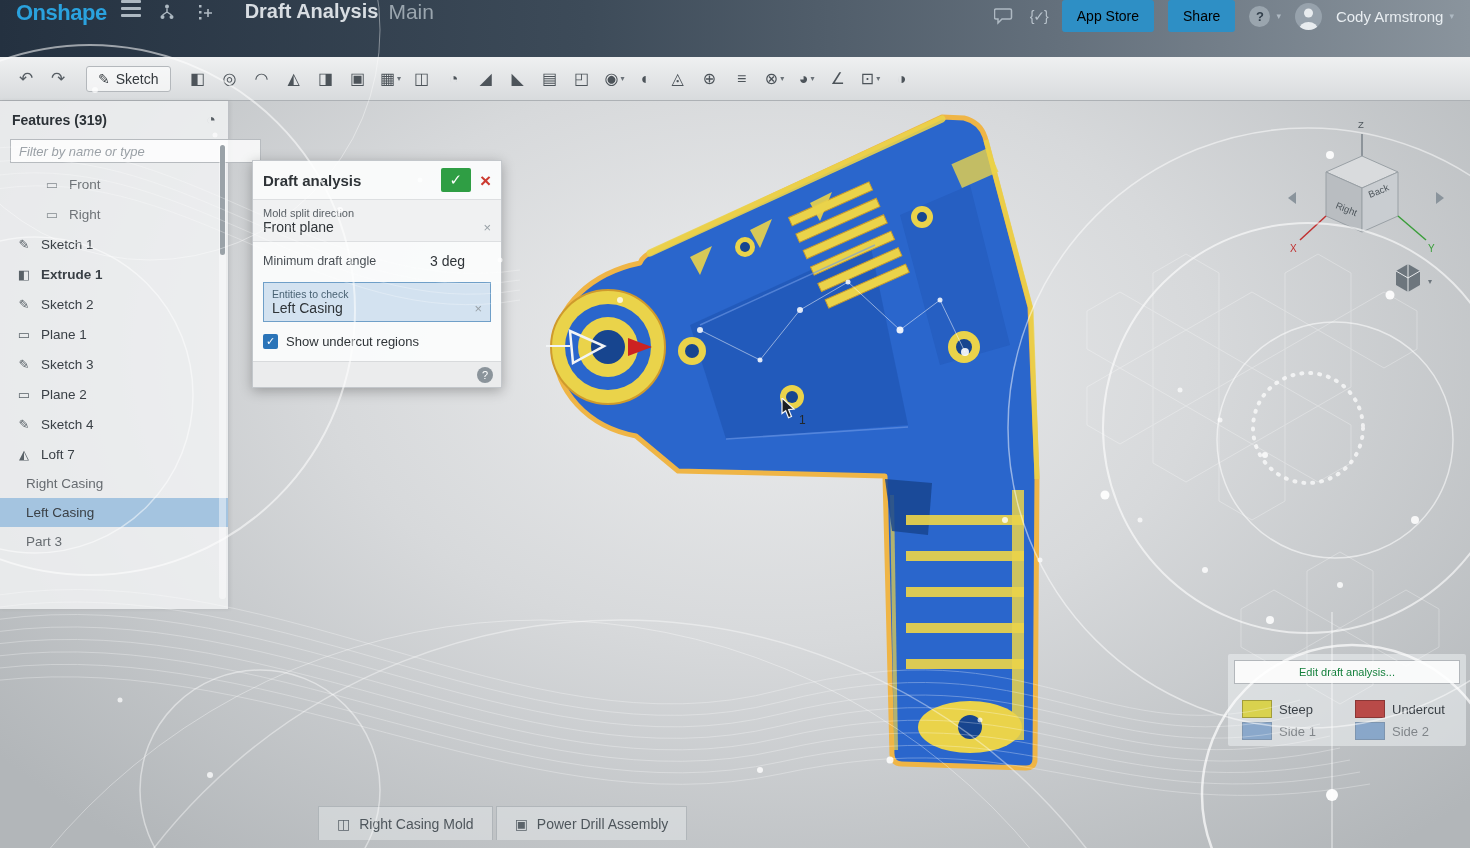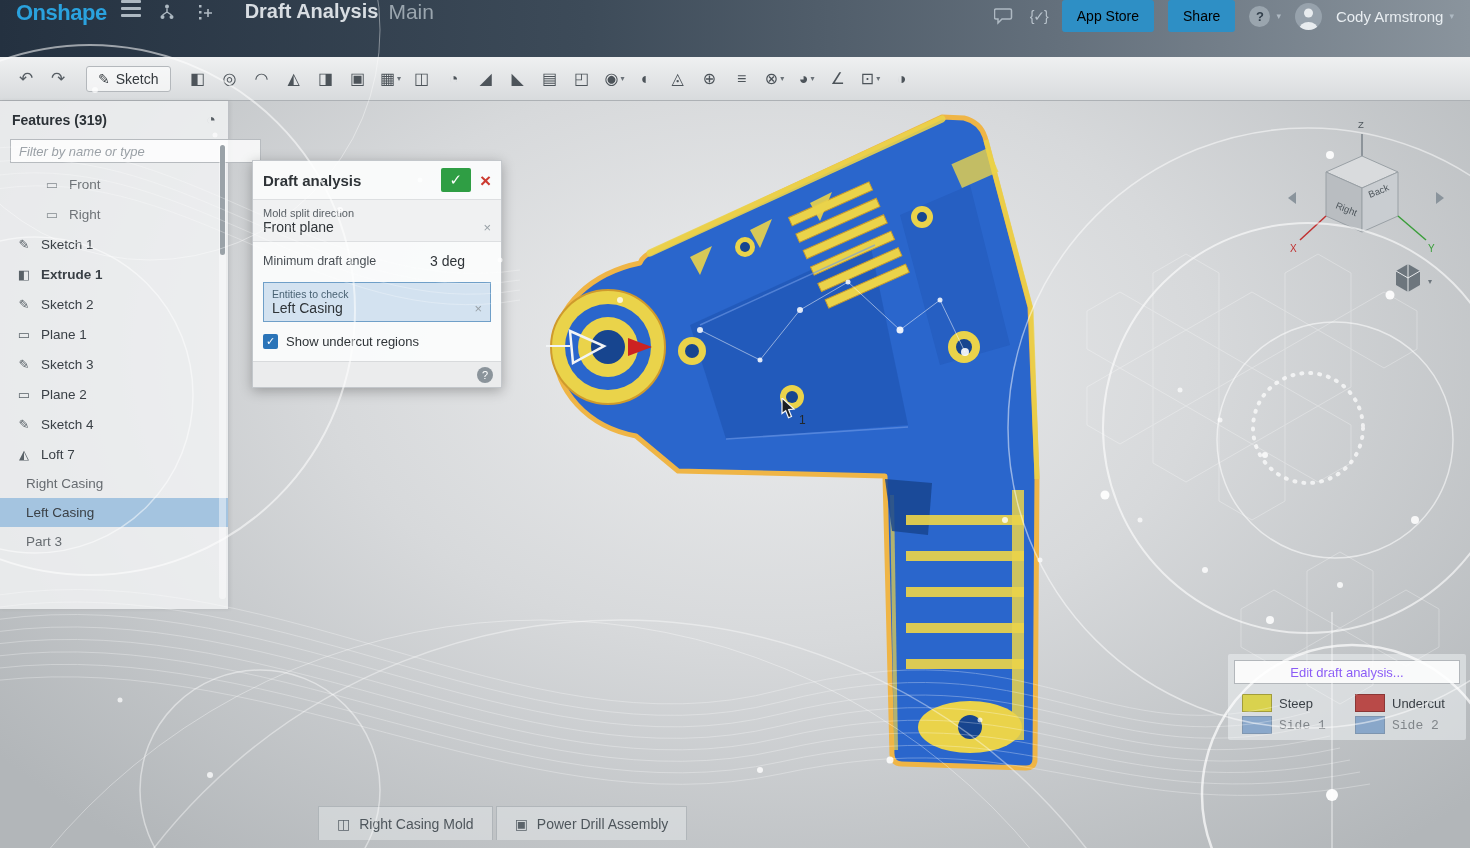--- a/index.html
+++ b/index.html
@@ -94,26 +94,26 @@
 
   
   .drill { left:540px; top:95px; width:540px; height:705px; }
   .cursor { left:781px; top:398px; }
   .cursor-num { left:799px; top:413px; font-size:12px; color:#23282c; }
   .viewcube { left:1278px; top:106px; }
   .vc-lb { font-size:9.5px; fill:#4e565c; }
 
   
   .legend { position:absolute; left:1228px; top:654px; width:238px; background:rgba(237,240,242,.55); padding:6px; border-radius:2px; }
-  .legend-btn { width:100%; height:24px; background:rgba(253,253,253,.9); border:1px solid #b3b7bb; font-family:inherit; font-size:13px; color:#8b5cf6; cursor:pointer; margin-bottom:6px; }
+  .legend-btn { width:100%; height:24px; background:rgba(253,253,253,.9); border:1px solid #b3b7bb; font-family:inherit; font-size:11px; color:#15803d; cursor:pointer; margin-bottom:12px; }
   .legend-row { display:flex; margin-top:4px; }
   .legend-cell { flex:1; display:flex; align-items:center; gap:7px; padding-left:8px; }
   .swatch { width:30px; height:18px; border:1px solid rgba(0,0,0,.25); }
   .legend-lb { font-size:13px; color:#3a4046; }
-  .legend-row.dim { opacity:.55;font-family:Liberation Mono, monospace; }
+  .legend-row.dim { opacity:.55; }
 
   
   .tabbar { position:absolute; left:0; top:806px; width:1470px; height:34px; display:flex; align-items:stretch; gap:3px; padding-left:318px; }
   .tab { display:flex; align-items:center; gap:9px; padding:0 18px; background:rgba(226,229,231,.55); border:1px solid rgba(148,154,160,.55); border-bottom:none; color:#4e565c; font-size:14px; cursor:pointer; }
   .tab .t-ic { font-size:14px; color:#5c646b; }
 
   .decor { left:0; top:0; pointer-events:none; z-index:50; }
   .ui { z-index:10; }
 </style>
 </head>

